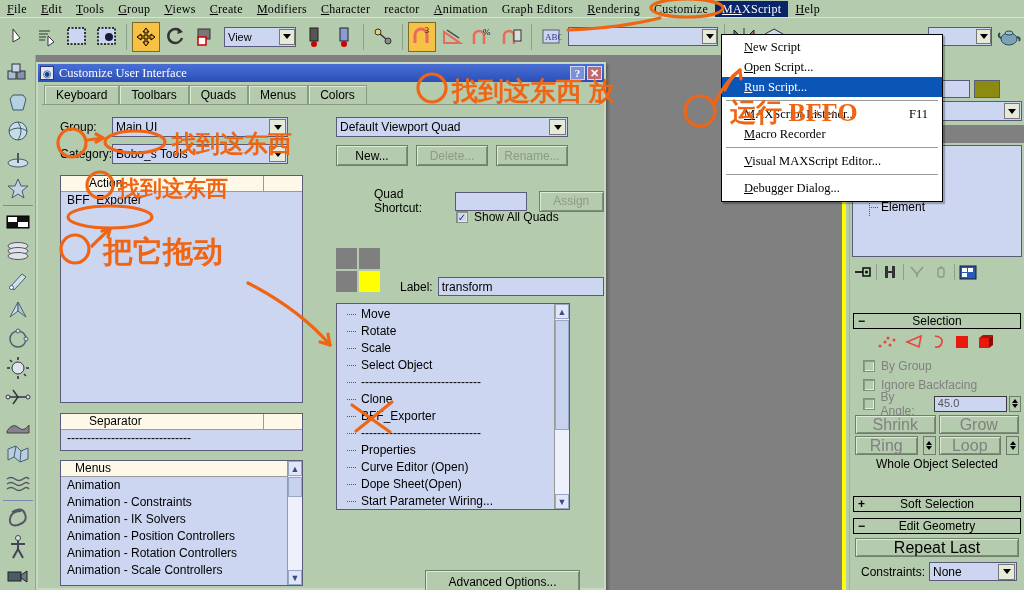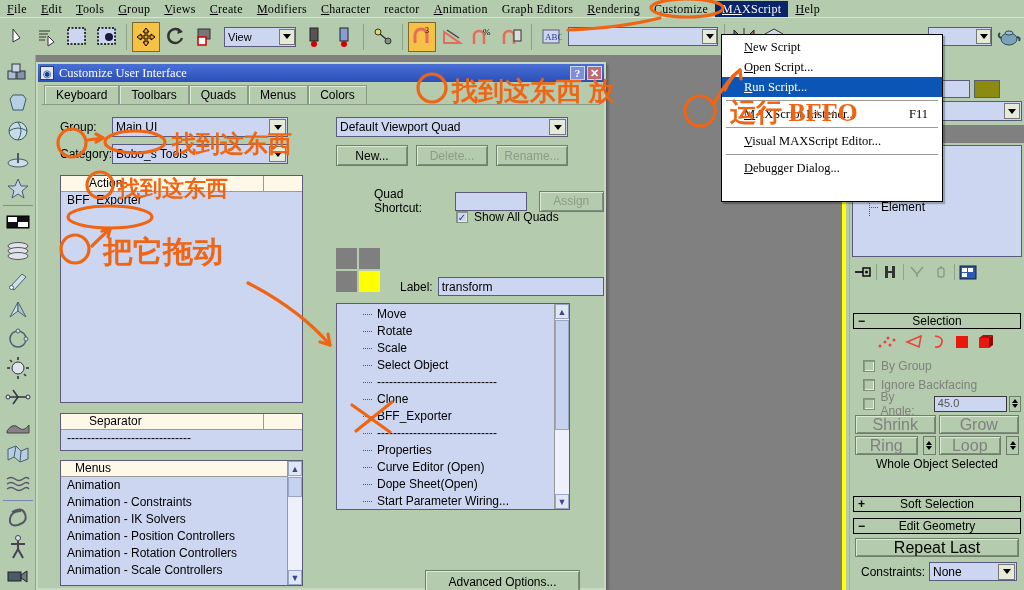--- a/index.html
+++ b/index.html
@@ -843,21 +843,21 @@
             <div class="qcell"></div>
             <div class="qcell active"></div>
           </div>
       </div>
       <div style="position:absolute;left:362px;top:172px;display:flex;align-items:center;">
         <span class="lbl" style="margin-right:5px">Label:</span>
         <span class="textfield" style="width:166px">transform</span>
       </div>
 
       <div class="listbox" style="position:absolute;left:298px;top:198px;width:234px;height:207px;padding-top:2px;">
-        <div id="quaditems" style="padding-left:26px;">
+        <div id="quaditems" style="padding-left:10px;">
             <div class="litem" style="position: relative; padding-left: 14px;">Move<span style="position: absolute; left: 0px; top: 8px; width: 9px; border-top: 1px dotted rgb(85, 85, 85);"></span></div>
             <div class="litem" style="position: relative; padding-left: 14px;">Rotate<span style="position: absolute; left: 0px; top: 8px; width: 9px; border-top: 1px dotted rgb(85, 85, 85);"></span></div>
             <div class="litem" style="position: relative; padding-left: 14px;">Scale<span style="position: absolute; left: 0px; top: 8px; width: 9px; border-top: 1px dotted rgb(85, 85, 85);"></span></div>
             <div class="litem" style="position: relative; padding-left: 14px;">Select Object<span style="position: absolute; left: 0px; top: 8px; width: 9px; border-top: 1px dotted rgb(85, 85, 85);"></span></div>
             <div class="litem" style="position: relative; padding-left: 14px;">------------------------------<span style="position: absolute; left: 0px; top: 8px; width: 9px; border-top: 1px dotted rgb(85, 85, 85);"></span></div>
             <div class="litem" style="position: relative; padding-left: 14px;">Clone<span style="position: absolute; left: 0px; top: 8px; width: 9px; border-top: 1px dotted rgb(85, 85, 85);"></span></div>
             <div class="litem" style="position: relative; padding-left: 14px;">BFF_Exporter<span style="position: absolute; left: 0px; top: 8px; width: 9px; border-top: 1px dotted rgb(85, 85, 85);"></span></div>
             <div class="litem" style="position: relative; padding-left: 14px;">------------------------------<span style="position: absolute; left: 0px; top: 8px; width: 9px; border-top: 1px dotted rgb(85, 85, 85);"></span></div>
             <div class="litem" style="position: relative; padding-left: 14px;">Properties<span style="position: absolute; left: 0px; top: 8px; width: 9px; border-top: 1px dotted rgb(85, 85, 85);"></span></div>
             <div class="litem" style="position: relative; padding-left: 14px;">Curve Editor (Open)<span style="position: absolute; left: 0px; top: 8px; width: 9px; border-top: 1px dotted rgb(85, 85, 85);"></span></div>
@@ -876,20 +876,21 @@
 
     </div>
   </div>
 
   <div class="dropdown" id="ddmenu">
       <div class="dd-item"><u>N</u>ew Script</div>
       <div class="dd-item"><u>O</u>pen Script...</div>
       <div class="dd-item hl"><u>R</u>un Script...</div>
       <div class="dd-sep"></div>
       <div class="dd-item"><u>M</u>AXScript Listener...<span class="shortcut">F11</span></div>
+      <div class="dd-item"><u>M</u>acro Recorder</div>
       <div class="dd-sep"></div>
       <div class="dd-item"><u>V</u>isual MAXScript Editor...</div>
       <div class="dd-sep"></div>
       <div class="dd-item"><u>D</u>ebugger Dialog...</div>
     </div>
 
   <svg class="overlay">
     <g stroke="#ef6513" fill="none" stroke-width="3.2" stroke-linecap="round">
 
       <ellipse cx="687" cy="8" rx="36" ry="9"></ellipse>

